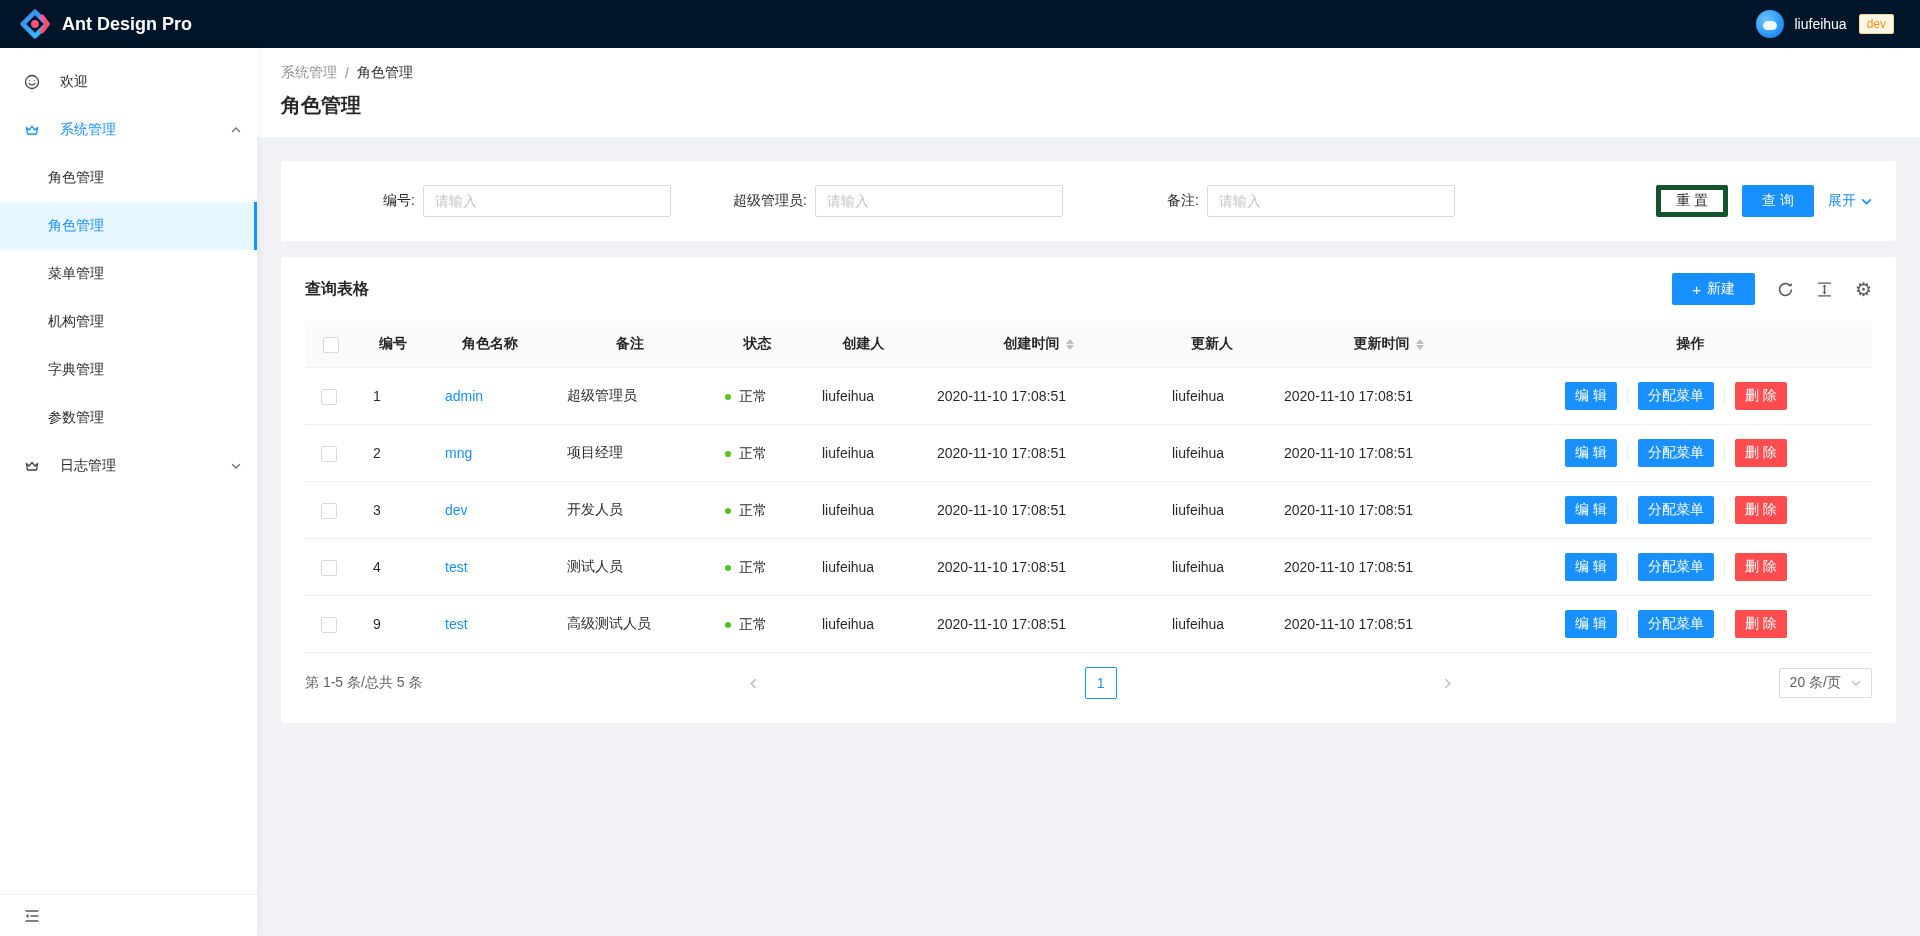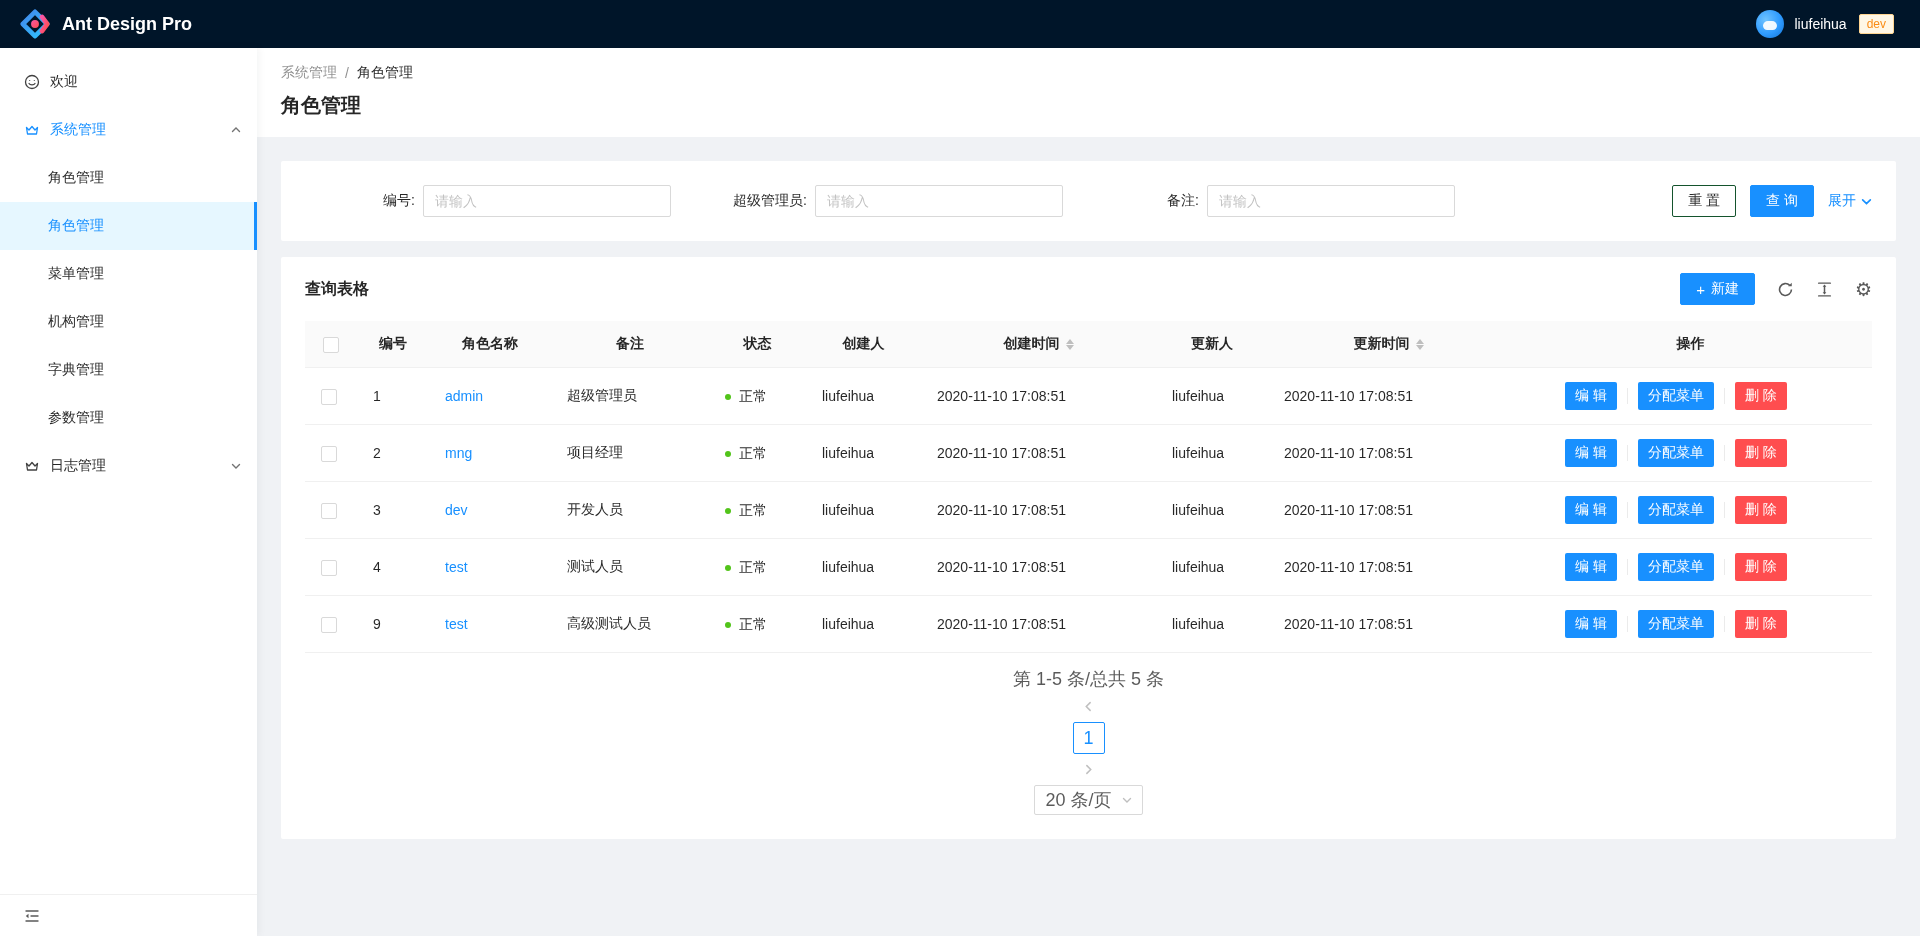--- a/index.html
+++ b/index.html
@@ -40,21 +40,21 @@
   .layout { flex:1; display:flex; min-height:0; }
 
   
   .sider {
     width:257px; flex:0 0 257px; background:#fff;
     box-shadow:2px 0 8px rgba(29,35,41,.05);
     display:flex; flex-direction:column; position:relative; z-index:2;
   }
   .menu { flex:1; padding-top:10px; overflow:hidden; }
   .menu-item, .menu-group {
-    height:48px; display:flex; align-items:center; gap:10px;
+    height:48px; display:flex; align-items:center; gap:20px;
     padding:0 16px 0 24px; cursor:pointer; position:relative;
     color:rgba(0,0,0,.85); white-space:nowrap;
   }
   .menu-sub { padding-left:48px; }
   .menu-item .mi-icon, .menu-group .mi-icon { width:16px; height:16px; flex:0 0 16px; color:rgba(0,0,0,.75); display:flex; align-items:center; }
   .menu-group .chev { margin-left:auto; color:rgba(0,0,0,.55); display:flex; }
   .menu-group.active { color:#1890ff; }
   .menu-group.active .mi-icon { color:#1890ff; }
   .menu-item.selected {
     background:#e6f7ff; color:#1890ff;
@@ -87,21 +87,21 @@
   .ant-input {
     height:32px; width:248px; border:1px solid #d9d9d9; border-radius:2px;
     padding:0 11px; font-size:14px; font-family:inherit; color:rgba(0,0,0,.85);
     outline:none; background:#fff;
   }
   .ant-input::placeholder { color:rgba(0,0,0,.25); }
   .filter-actions { margin-left:auto; display:flex; align-items:center; gap:14px; white-space:nowrap; }
 
   .btn {
     height:32px; padding:0 15px; border-radius:2px; font-size:14px; font-family:inherit;
-    border:1px solid #14532d; background:#fff; color:rgba(0,0,0,.85); cursor:pointer;
+    border:5px solid #14532d; background:#fff; color:rgba(0,0,0,.85); cursor:pointer;
     display:inline-flex; align-items:center; justify-content:center; gap:6px; white-space:nowrap;
   }
   .btn-primary { background:#1890ff; border-color:#1890ff; color:#fff; }
   .link { color:#1890ff; cursor:pointer; display:inline-flex; align-items:center; gap:5px; }
 
   
   .table-card { margin-top:16px; padding-bottom:4px; }
   .toolbar { display:flex; align-items:center; padding:16px 24px; }
   .table-title { font-size:16px; font-weight:600; color:rgba(0,0,0,.85); }
   .toolbar-right { margin-left:auto; display:flex; align-items:center; gap:22px; }
@@ -131,21 +131,21 @@
     height:28px; padding:0 10px; border:none; border-radius:2px; font-size:14px; font-family:inherit;
     color:#fff; cursor:pointer; background:#1890ff; white-space:nowrap;
   }
   .btn-danger { background:#ff4d4f; }
   .v-divider { display:inline-block; width:1px; height:16px; background:rgba(0,0,0,.08); margin:0 10px; vertical-align:middle; }
   .actions-cell { display:flex; align-items:center;margin-left:40px; }
 
   
   .pagination {
     display:flex; justify-content:space-between; align-items:center; gap:10px;
-    padding:14px 24px 20px; font-size:18px; color:rgba(0,0,0,.65);flex-direction:column;
+    padding:14px 24px 20px; font-size:14px; color:rgba(0,0,0,.65);
   }
   .pg-arrow { color:rgba(0,0,0,.25); display:flex; align-items:center; cursor:default; padding:0 4px; }
   .pg-page {
     min-width:32px; height:32px; border:1px solid #1890ff; border-radius:2px; color:#1890ff;
     display:flex; align-items:center; justify-content:center; background:#fff; cursor:pointer;
   }
   .pg-select {
     height:30px; border:1px solid #d9d9d9; border-radius:2px; background:#fff;
     display:flex; align-items:center; gap:10px; padding:0 10px; color:rgba(0,0,0,.65); cursor:pointer;
   }

